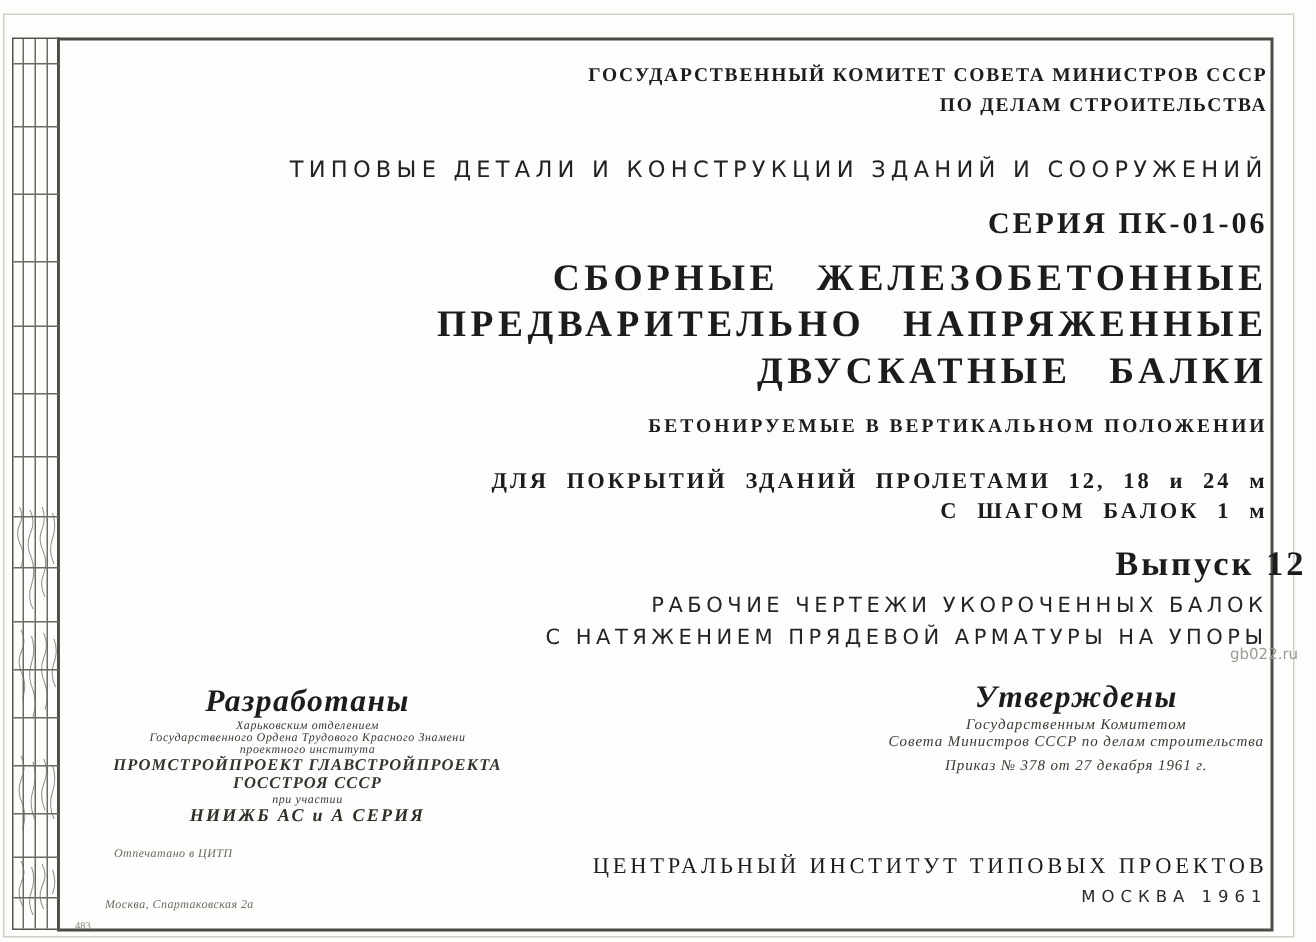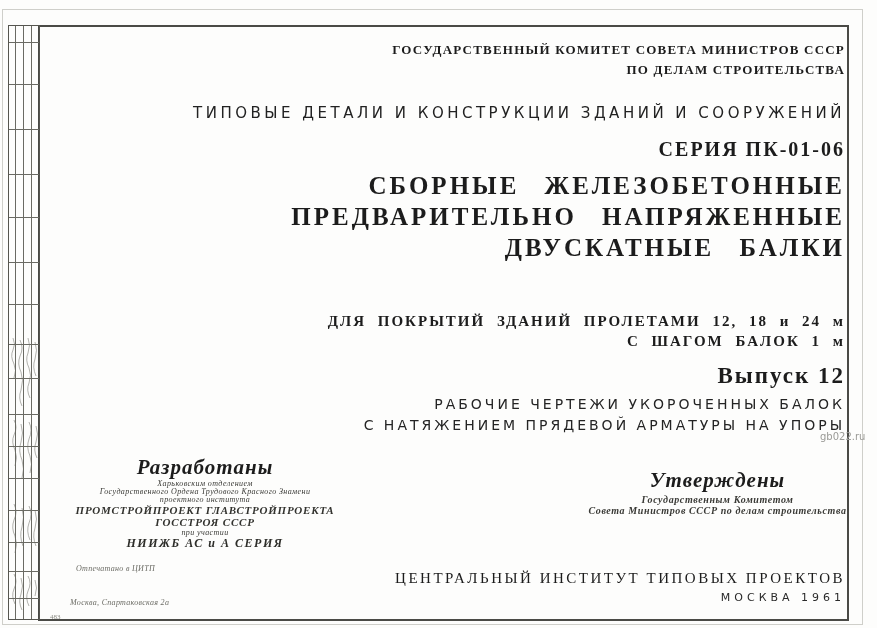--- a/index.html
+++ b/index.html
@@ -29,34 +29,34 @@
     border:1px solid #55554f;
   }
   .strip .v{position:absolute;top:0;bottom:0;width:1px;background:#6a6a63;}
   .strip .h{position:absolute;left:0;right:0;height:1px;background:#6a6a63;}
   .header-line{font-size:13px;font-weight:bold;letter-spacing:1.2px;}
   .caption{font-family:"DejaVu Sans","Liberation Sans",sans-serif;font-size:15px;letter-spacing:3.5px;color:#222;}
   .series{font-size:20px;font-weight:bold;letter-spacing:2px;}
   .title{font-size:25px;font-weight:bold;letter-spacing:3px;word-spacing:16px;}
   .subtitle{font-size:13px;font-weight:bold;letter-spacing:2px;}
   .app{font-size:15px;font-weight:bold;letter-spacing:2px;word-spacing:6px;}
-  .issue{font-size:23px;font-weight:bold;letter-spacing:2px;}
+  .issue{font-size:23px;font-weight:bold;letter-spacing:2px;padding-left:26px;}
   .desc{font-family:"DejaVu Sans","Liberation Sans",sans-serif;font-size:14px;letter-spacing:3px;color:#242424;}
   .script-h{font-size:21px;font-weight:bold;font-style:italic;letter-spacing:1px;}
   .tiny-it{font-size:8px;font-style:italic;color:#3a3a36;letter-spacing:.4px;}
   .small-it{font-size:11px;font-style:italic;font-weight:bold;color:#33332f;letter-spacing:.8px;}
   .med-it{font-size:12px;font-style:italic;font-weight:bold;color:#2e2e2a;letter-spacing:1.5px;}
-  .appr-it{font-size:10px;font-style:italic;font-weight:bold;color:#3a3a36;letter-spacing:.6px;}
+  .appr-it{font-size:10px;font-style:italic;font-weight:normal;color:#3a3a36;letter-spacing:.6px;}
   .publisher{font-size:15px;font-weight:normal;letter-spacing:2.5px;}
   .cityyear{font-family:"DejaVu Sans","Liberation Sans",sans-serif;font-size:11px;letter-spacing:4px;color:#2a2a2a;}
   .handnote{font-size:8px;font-style:italic;color:#6b6b64;letter-spacing:.3px;line-height:10px;}
   .pagenum{font-size:7px;color:#8a8a82;}
   .watermark{font-family:"DejaVu Sans","Liberation Sans",sans-serif;font-size:10px;color:#9a9a96;}
   .devcol{left:60px;width:290px;text-align:center;}
-  .apprcol{left:575px;width:285px;text-align:center;margin-top:16px;}
+  .apprcol{left:575px;width:285px;text-align:center;}
 </style>
 </head>
 <body>
 
 <div id="sheet">
 
   <div class="scan-edge"></div>
   <div class="frame"></div>
 
   <div class="strip">
@@ -103,40 +103,42 @@
   </div>
 
   <div class="abs ctr header-line" style="top:42px">ГОСУДАРСТВЕННЫЙ КОМИТЕТ СОВЕТА МИНИСТРОВ  СССР</div>
   <div class="abs ctr header-line" style="top:62px">ПО  ДЕЛАМ СТРОИТЕЛЬСТВА</div>
   <div class="abs ctr caption" style="top:104px">ТИПОВЫЕ  ДЕТАЛИ  И  КОНСТРУКЦИИ  ЗДАНИЙ И СООРУЖЕНИЙ</div>
   <div class="abs ctr series" style="top:138px">СЕРИЯ ПК-01-06</div>
 
   <div class="abs ctr title" style="top:172px">СБОРНЫЕ  ЖЕЛЕЗОБЕТОННЫЕ</div>
   <div class="abs ctr title" style="top:203px">ПРЕДВАРИТЕЛЬНО  НАПРЯЖЕННЫЕ</div>
   <div class="abs ctr title" style="top:234px">ДВУСКАТНЫЕ  БАЛКИ</div>
+  <div class="abs ctr subtitle" style="top:276px">БЕТОНИРУЕМЫЕ  В  ВЕРТИКАЛЬНОМ ПОЛОЖЕНИИ</div>
 
   <div class="abs ctr app" style="top:313px">ДЛЯ   ПОКРЫТИЙ   ЗДАНИЙ  ПРОЛЕТАМИ   12, 18 и  24 м</div>
   <div class="abs ctr app" style="top:333px">С  ШАГОМ БАЛОК  1  м</div>
 
   <div class="abs ctr issue" style="top:363px">Выпуск  12</div>
   <div class="abs ctr desc" style="top:396px">РАБОЧИЕ  ЧЕРТЕЖИ  УКОРОЧЕННЫХ  БАЛОК</div>
   <div class="abs ctr desc" style="top:417px">С НАТЯЖЕНИЕМ   ПРЯДЕВОЙ   АРМАТУРЫ НА УПОРЫ</div>
 
   <div class="abs devcol script-h" style="top:455px">Разработаны</div>
   <div class="abs devcol tiny-it" style="top:479px">Харьковским  отделением</div>
   <div class="abs devcol tiny-it" style="top:487px">Государственного  Ордена  Трудового Красного Знамени</div>
   <div class="abs devcol tiny-it" style="top:495px">проектного  института</div>
   <div class="abs devcol small-it" style="top:504px">ПРОМСТРОЙПРОЕКТ ГЛАВСТРОЙПРОЕКТА</div>
   <div class="abs devcol small-it" style="top:516px">ГОССТРОЯ  СССР</div>
   <div class="abs devcol tiny-it" style="top:528px">при   участии</div>
   <div class="abs devcol med-it" style="top:536px">НИИЖБ   АС  и  А   СЕРИЯ</div>
 
   <div class="abs apprcol script-h" style="top:452px">Утверждены</div>
   <div class="abs apprcol appr-it" style="top:478px">Государственным  Комитетом</div>
   <div class="abs apprcol appr-it" style="top:489px">Совета Министров  СССР по делам  строительства</div>
+  <div class="abs apprcol appr-it" style="top:505px">Приказ  №  378    от  27 декабря 1961 г.</div>
 
   <div class="abs ctr publisher" style="top:570px">ЦЕНТРАЛЬНЫЙ  ИНСТИТУТ   ТИПОВЫХ  ПРОЕКТОВ</div>
   <div class="abs ctr cityyear" style="top:591px">МОСКВА  1961</div>
 
   <div class="abs handnote" style="left:76px;top:564px">Отпечатано в ЦИТП</div>
   <div class="abs handnote" style="left:70px;top:598px">Москва, Спартаковская 2а</div>
 
   <div class="abs pagenum" style="left:50px;top:613px">483</div>
 
   <div class="abs watermark" style="left:820px;top:431px">gb022.ru</div>

